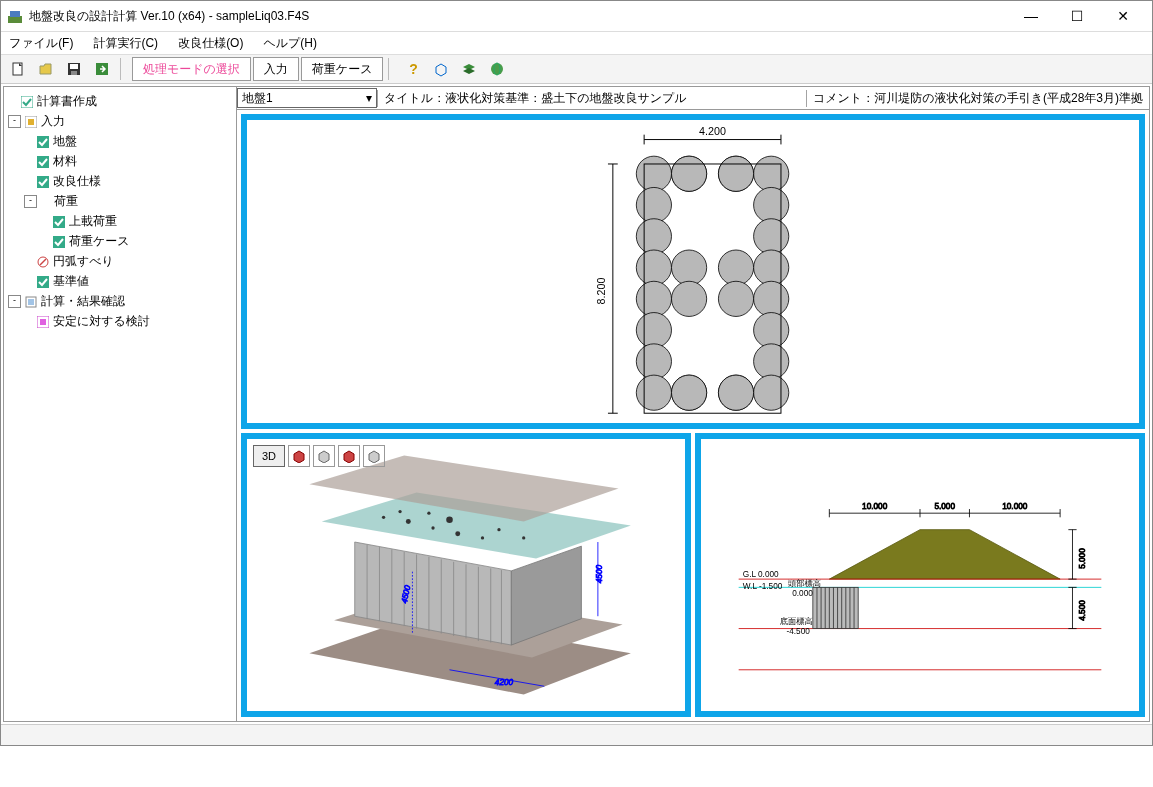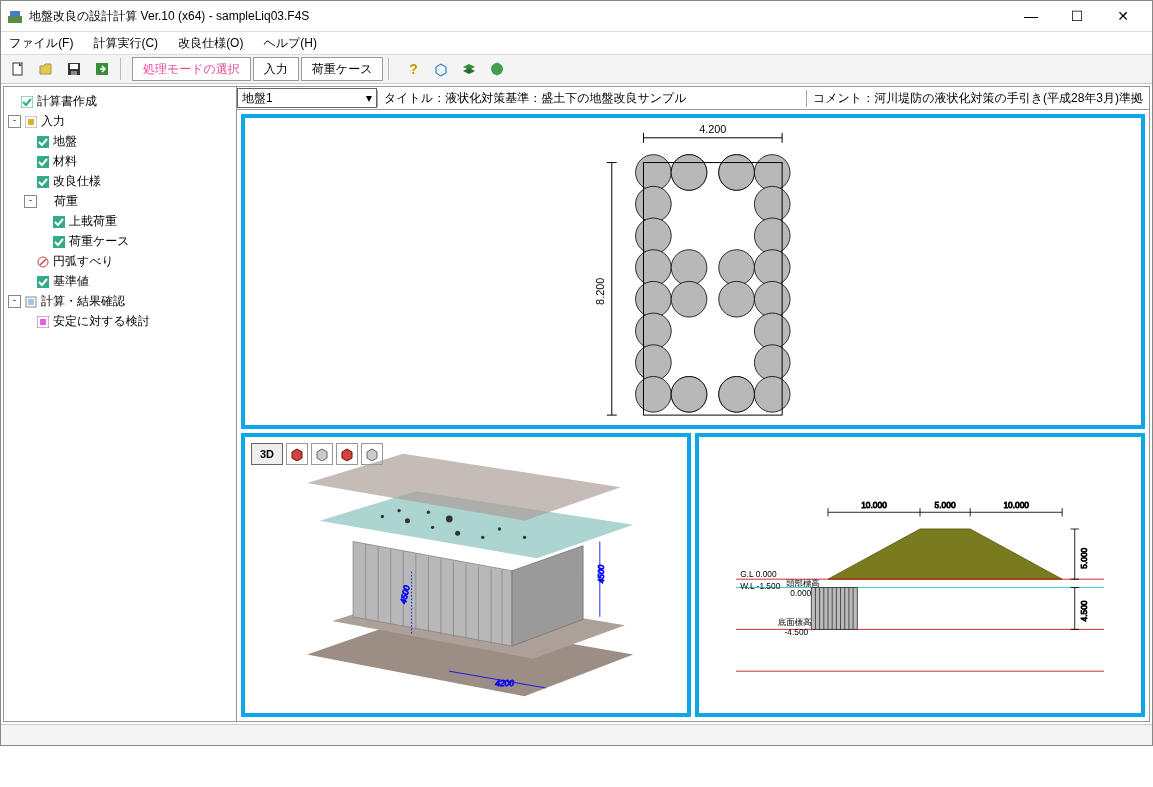--- a/index.html
+++ b/index.html
@@ -22,24 +22,24 @@
 .tree>ul{padding-left:2px}
 .tree li{line-height:20px;white-space:nowrap}
 .tree .exp{display:inline-block;width:11px;height:11px;border:1px solid #888;font-size:9px;line-height:9px;text-align:center;margin-right:4px;background:#fff;vertical-align:middle}
 .tree .noexpand{display:inline-block;width:13px}
 .tree .chk{display:inline-block;width:12px;height:12px;vertical-align:middle;margin-right:4px}
 .content{flex:1;display:flex;flex-direction:column;min-width:0}
 .infobar{height:22px;display:flex;align-items:center;border-bottom:1px solid #999;font-size:12px}
 .infobar .sel{border:1px solid #666;height:18px;width:130px;margin:0 0;padding:0 4px;display:flex;align-items:center;justify-content:space-between;background:#fff}
 .infobar .lbl{padding:0 6px;border-left:1px solid #a3a3a3}
 .panels{flex:1;display:grid;grid-template-columns:1fr 1fr;grid-template-rows:315px 1fr;gap:4px;padding:4px;min-height:0}
-.panel{border:4px solid #0ea5e9;background:#fff;position:relative;overflow:hidden}
+.panel{border:6px solid #0ea5e9;background:#fff;position:relative;overflow:hidden}
 .panel.top{grid-column:1/3}
 .viewtb{position:absolute;left:6px;top:6px;display:flex;gap:3px;align-items:center;z-index:5}
-.vbtn{height:20px;padding:0 8px;border:1px solid #666;background:#eee;font-size:11px;font-weight:bold;display:flex;align-items:center}
+.vbtn{height:20px;padding:0 8px;border:1px solid #666;background:#eee;font-size:11px;font-weight:normal;display:flex;align-items:center}
 .cubebtn{width:20px;height:20px;border:1px solid #999;display:flex;align-items:center;justify-content:center}
 svg{display:block}
 .statusbar{height:20px;border-top:1px solid #ccc;background:#f4f4f4}
 </style>
 </head>
 <body>
 
 <div class="window">
 
   <div class="titlebar">

